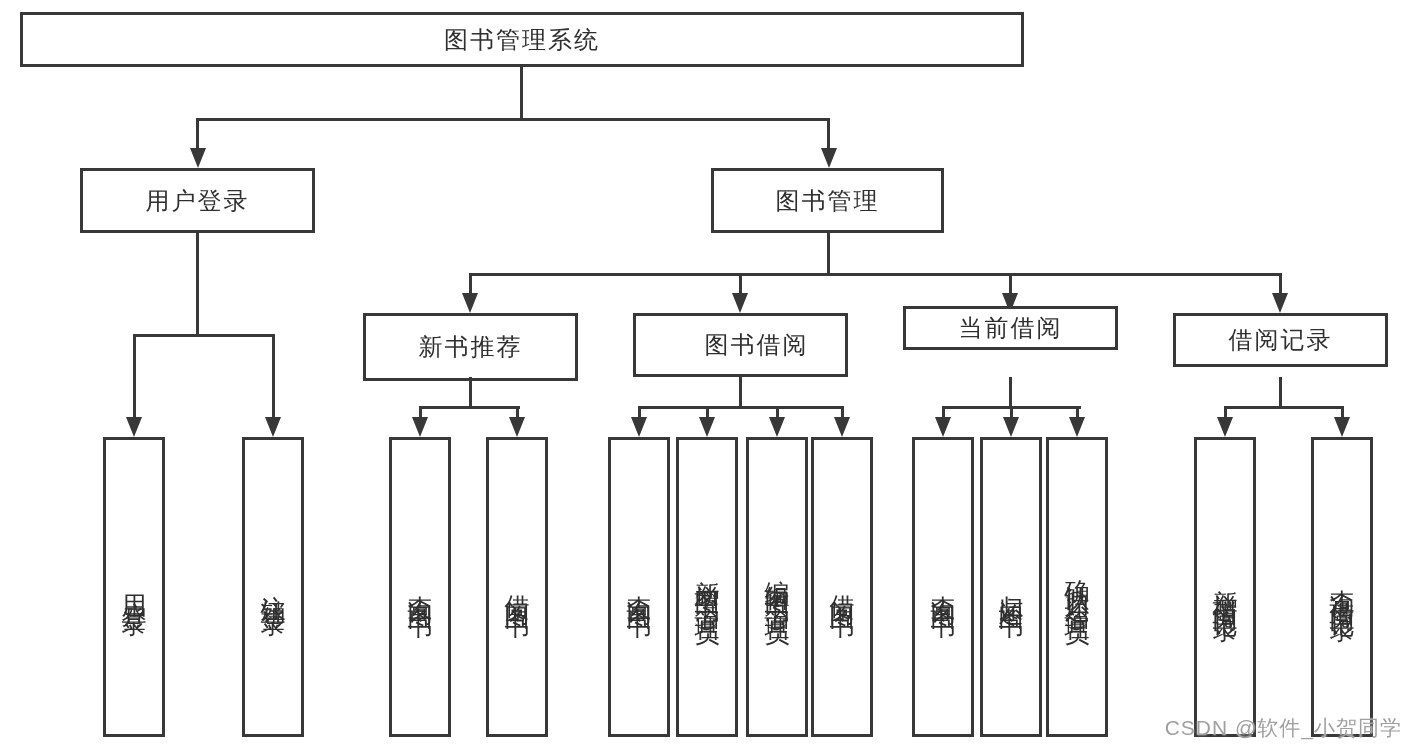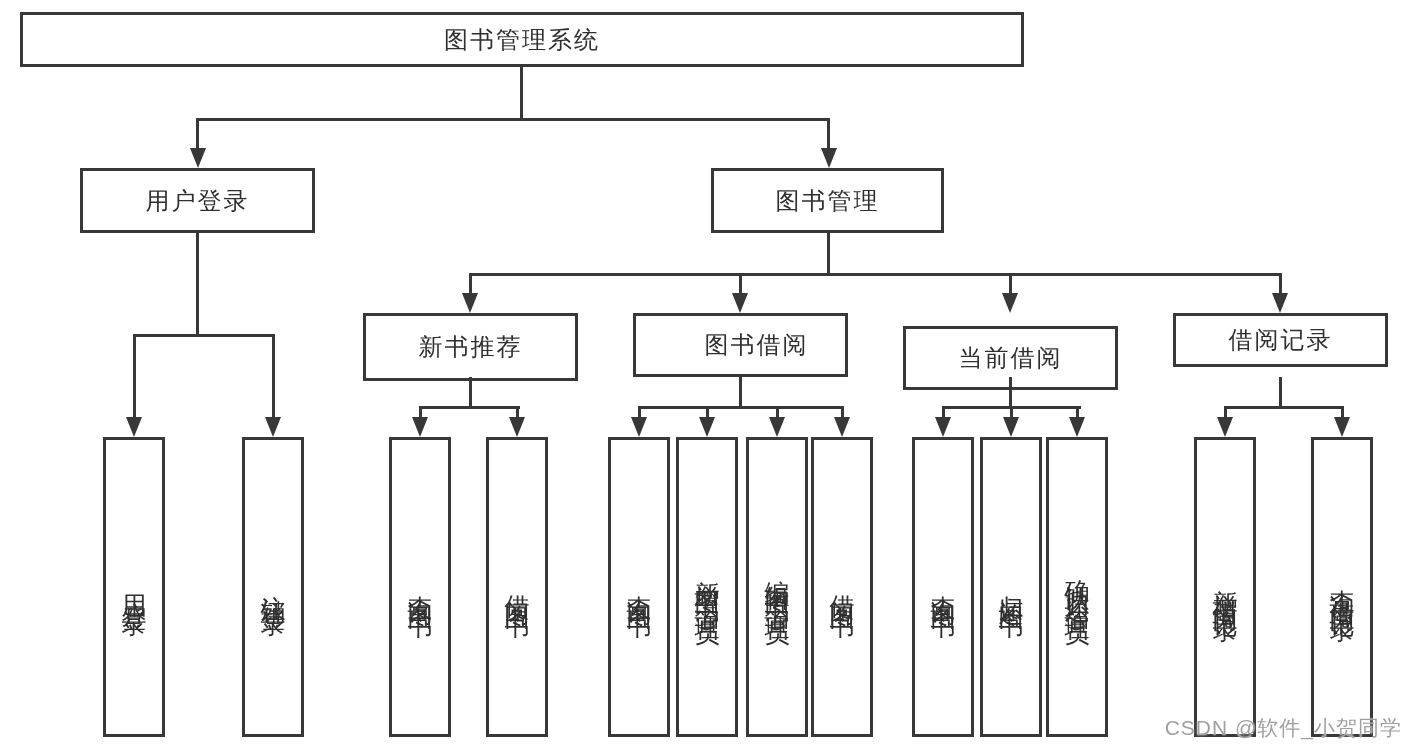--- a/index.html
+++ b/index.html
@@ -100,21 +100,21 @@
   <div class="arrow" style="left:732px; top:293px;"></div>
   <div class="arrow" style="left:1002px; top:293px;"></div>
   <div class="arrow" style="left:1272px; top:293px;"></div>
 
   <div class="box box-h" style="left:363px; top:313px; width:215px; height:68px;">
     <span>新书推荐</span>
   </div>
   <div class="box box-h" style="left:633px; top:313px; width:215px; height:64px;padding-left:32px;">
     <span>图书借阅</span>
   </div>
-  <div class="box box-h" style="left:903px; top:326px; width:215px; height:64px;">
+  <div class="box box-h" style="left:903px; top:306px; width:215px; height:44px;">
     <span>当前借阅</span>
   </div>
   <div class="box box-h" style="left:1173px; top:313px; width:215px; height:54px;">
     <span>借阅记录</span>
   </div>
 
   <div class="lv" style="left:469px; top:377px; height:32px;"></div>
   <div class="lh" style="left:419px; top:406px; width:101px;"></div>
   <div class="lv" style="left:419px; top:406px; height:14px;"></div>
   <div class="lv" style="left:516px; top:406px; height:14px;"></div>

